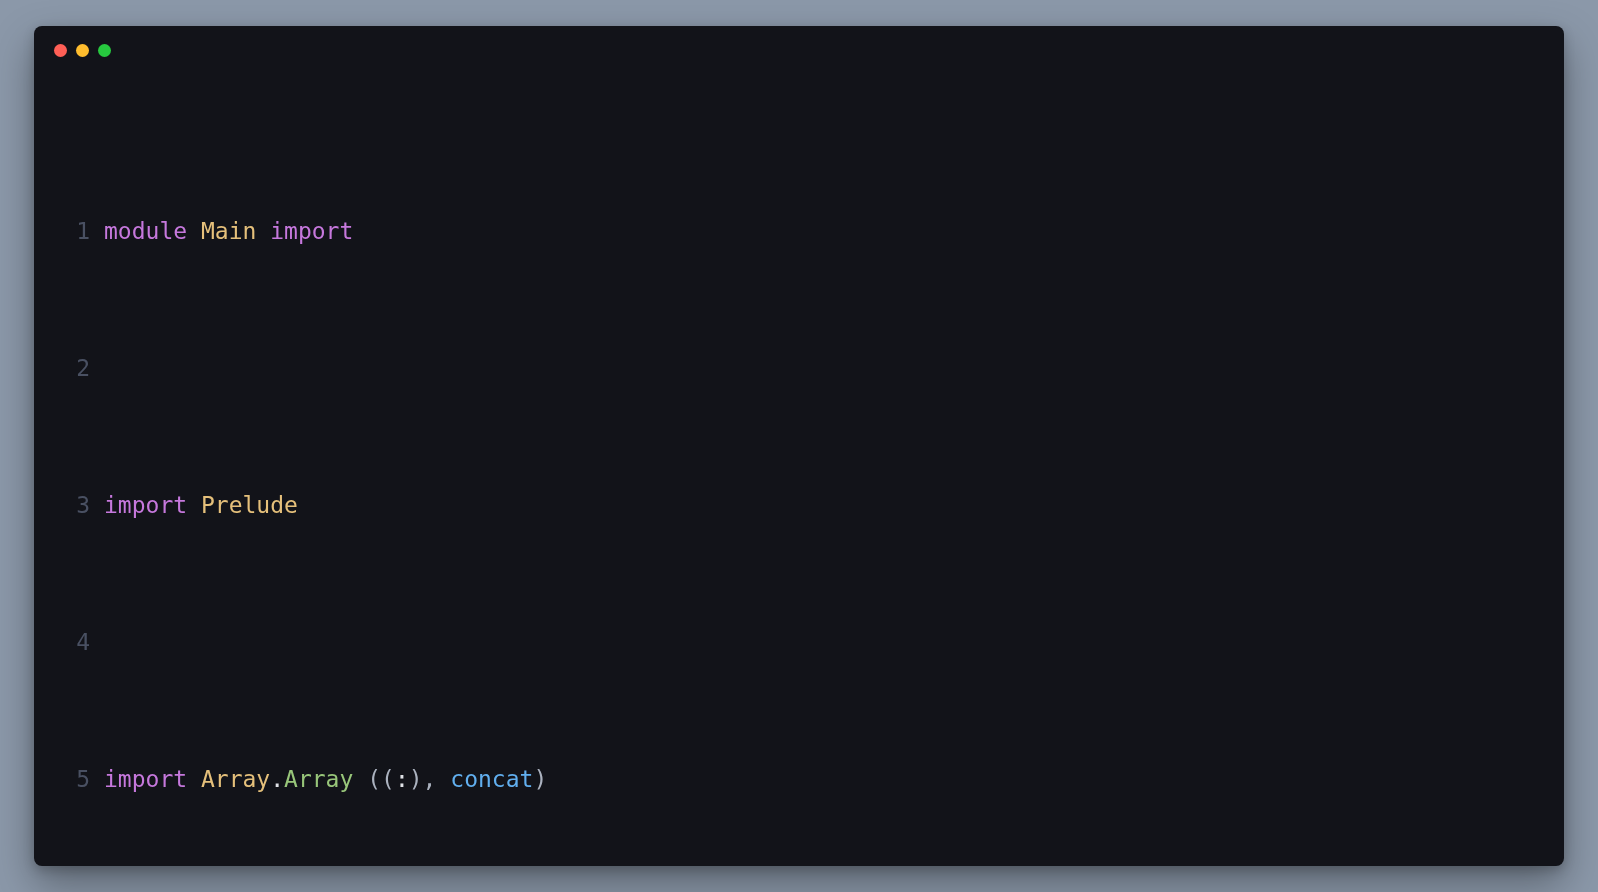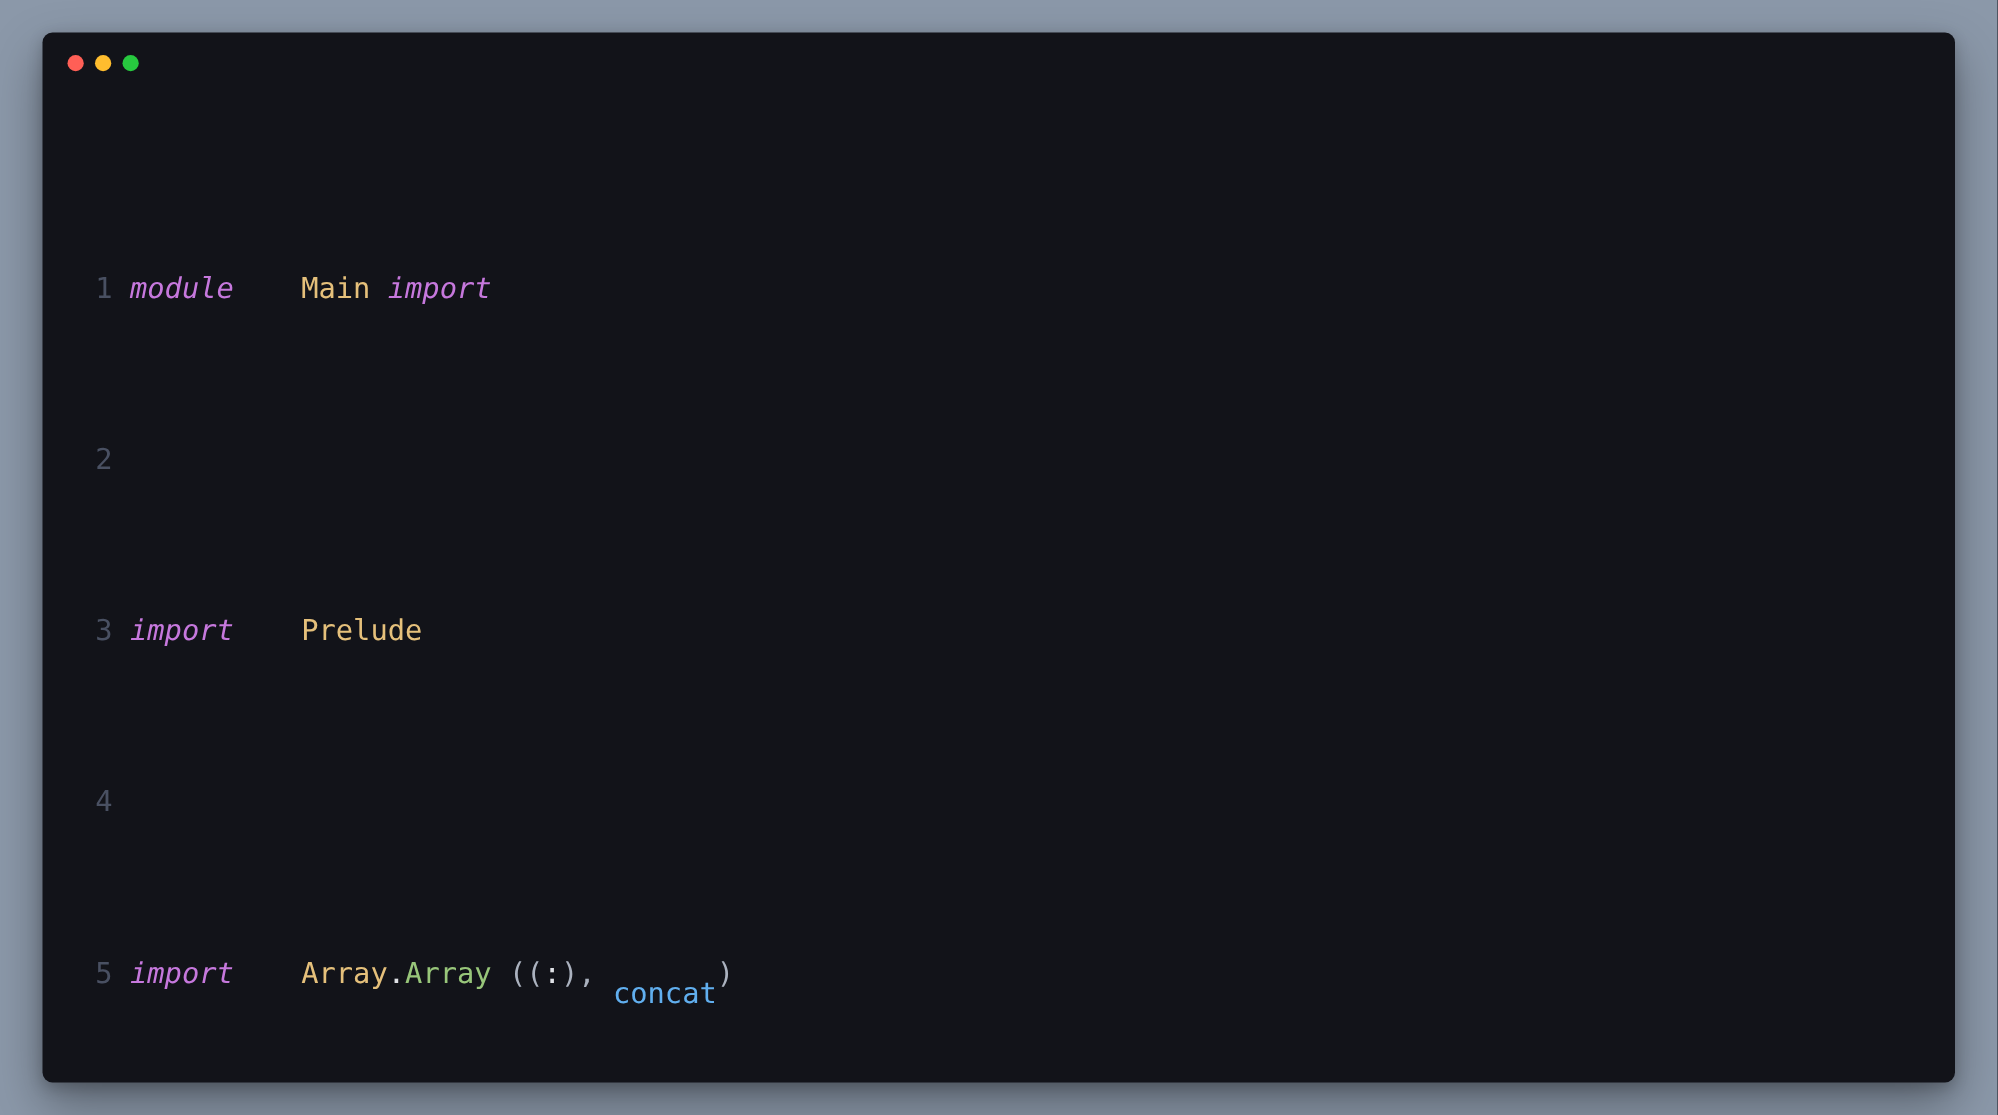--- a/index.html
+++ b/index.html
@@ -48,23 +48,23 @@
   }
   .ln{display:flex;}
   .num{
     width:26px;
     text-align:right;
     color:var(--line-number);
     user-select:none;
     flex-shrink:0;
     margin-right:14px;
   }
-  .kw{color:var(--kw);font-style:italic;}
-  .ty{color:var(--type);margin-left:40px;}
-  .cl{color:var(--call);margin-top:16px;}
+  .kw{color:var(--kw);}
+  .ty{color:var(--type);}
+  .cl{color:var(--call);}
   .gn{color:var(--ident-green);}
   .wh{color:var(--white);}
   .pa{color:var(--paren);}
 </style>
 </head>
 <body>
 
 <div class="window">
   <div class="tlights">
     <div class="tl red"></div>

